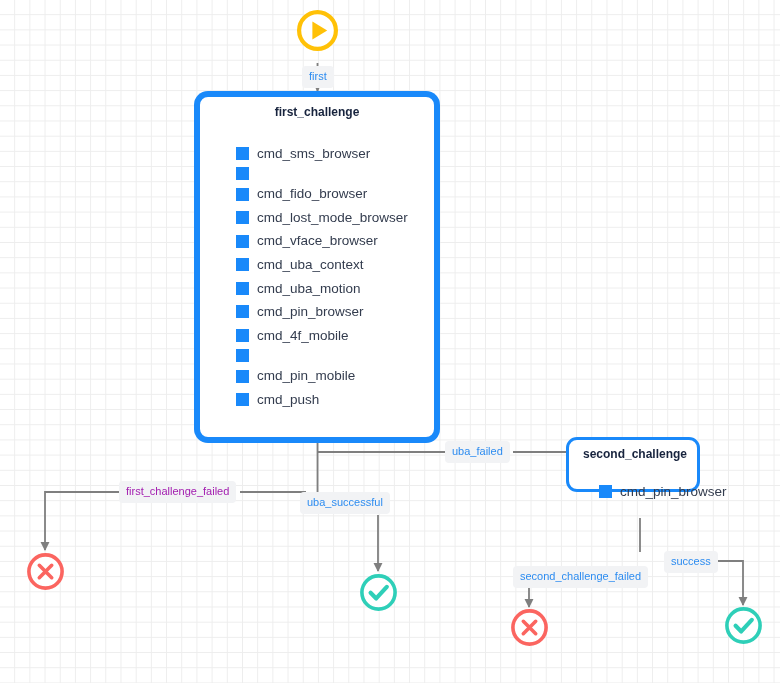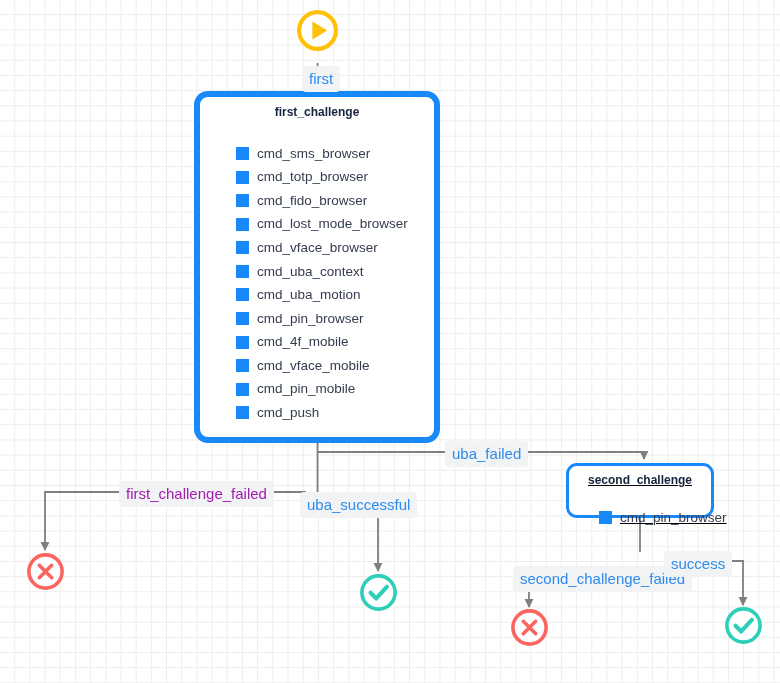--- a/index.html
+++ b/index.html
@@ -35,21 +35,21 @@
     width: 780px;
     height: 683px;
     pointer-events: none;
   }
 
   
   .edge-label {
     position: absolute;
     background: #f2f3f5;
     color: #2d8cf0;
-    font-size: 15px;
+    font-size: 11px;
     line-height: 1;
     padding: 5px 7px 6px 7px;
     border-radius: 4px;
     white-space: nowrap;
     font-family: "Liberation Sans", sans-serif;
     z-index: 5;
     cursor: default;
   }
 
   
@@ -162,21 +162,20 @@
 
   <div class="node selected" id="node-first-challenge" style="left: 197px; top: 94px; width: 240px; height: 346px; border-color: rgb(25, 137, 250); box-shadow: rgb(25, 137, 250) 0px 0px 0px 3px;">
     <div class="node-title">first_challenge</div>
     <ul class="node-list" id="fc-list">
         <li class="node-item">
           <span class="item-swatch" style="background: rgb(25, 137, 250);"></span>
           <span>cmd_sms_browser</span>
         </li>
         <li class="node-item">
           <span class="item-swatch" style="background: rgb(25, 137, 250);"></span>
-          <span>cmd_totp_browser</span>
         </li>
         <li class="node-item">
           <span class="item-swatch" style="background: rgb(25, 137, 250);"></span>
           <span>cmd_fido_browser</span>
         </li>
         <li class="node-item">
           <span class="item-swatch" style="background: rgb(25, 137, 250);"></span>
           <span>cmd_lost_mode_browser</span>
         </li>
         <li class="node-item">
@@ -194,34 +193,33 @@
         <li class="node-item">
           <span class="item-swatch" style="background: rgb(25, 137, 250);"></span>
           <span>cmd_pin_browser</span>
         </li>
         <li class="node-item">
           <span class="item-swatch" style="background: rgb(25, 137, 250);"></span>
           <span>cmd_4f_mobile</span>
         </li>
         <li class="node-item">
           <span class="item-swatch" style="background: rgb(25, 137, 250);"></span>
-          <span>cmd_vface_mobile</span>
         </li>
         <li class="node-item">
           <span class="item-swatch" style="background: rgb(25, 137, 250);"></span>
           <span>cmd_pin_mobile</span>
         </li>
         <li class="node-item">
           <span class="item-swatch" style="background: rgb(25, 137, 250);"></span>
           <span>cmd_push</span>
         </li>
       </ul>
   </div>
 
-  <div class="node compact" id="node-second-challenge" style="left: 566px; top: 463px; width: 148px; height: 55px; border-color: rgb(25, 137, 250); box-shadow: none; text-decoration: underline;">
+  <div class="node compact" id="node-second-challenge" style="left: 566px; top: 437px; width: 134px; height: 55px; border-color: rgb(25, 137, 250); box-shadow: none;">
     <div class="node-title">second_challenge</div>
     <ul class="node-list" id="sc-list">
         <li class="node-item">
           <span class="item-swatch" style="background: rgb(25, 137, 250);"></span>
           <span>cmd_pin_browser</span>
         </li>
       </ul>
   </div>
 
   <div class="edge-label" style="left: 445px; top: 441px; color: rgb(45, 140, 240); background: rgb(242, 243, 245);">uba_failed</div>

